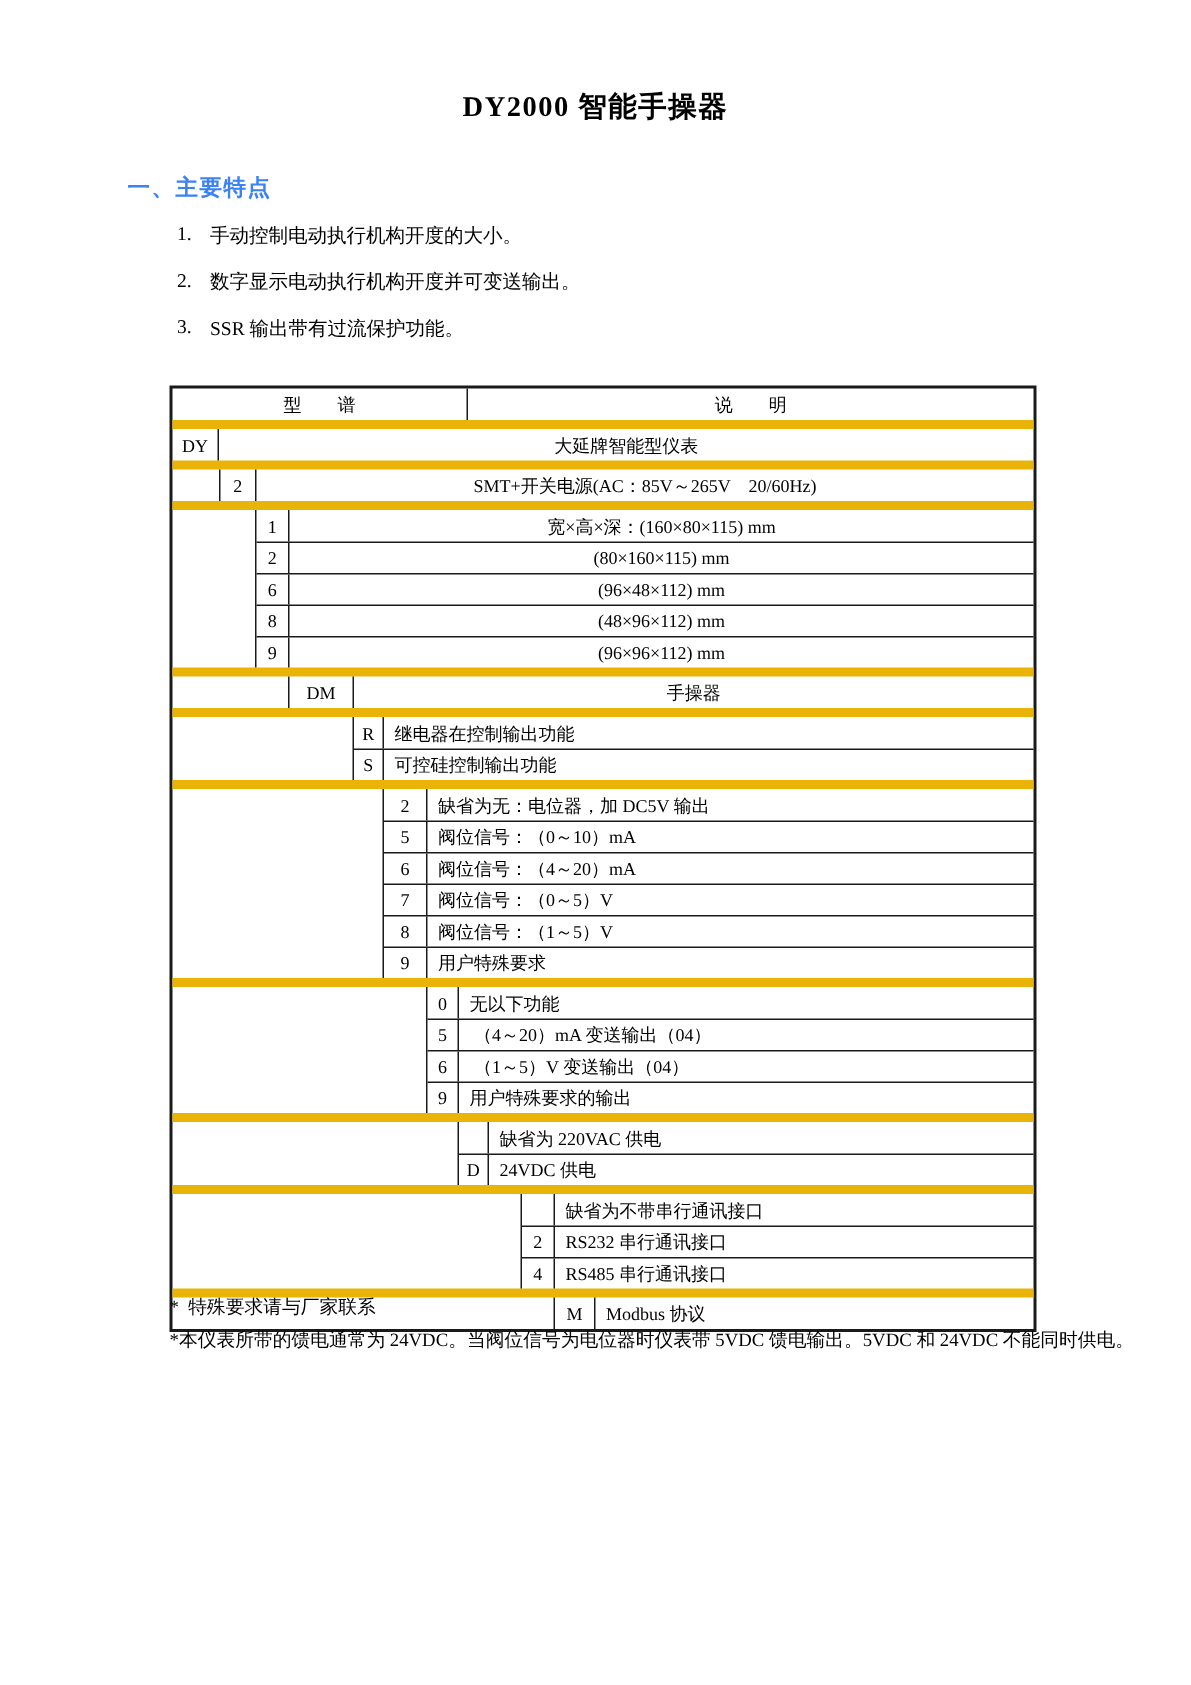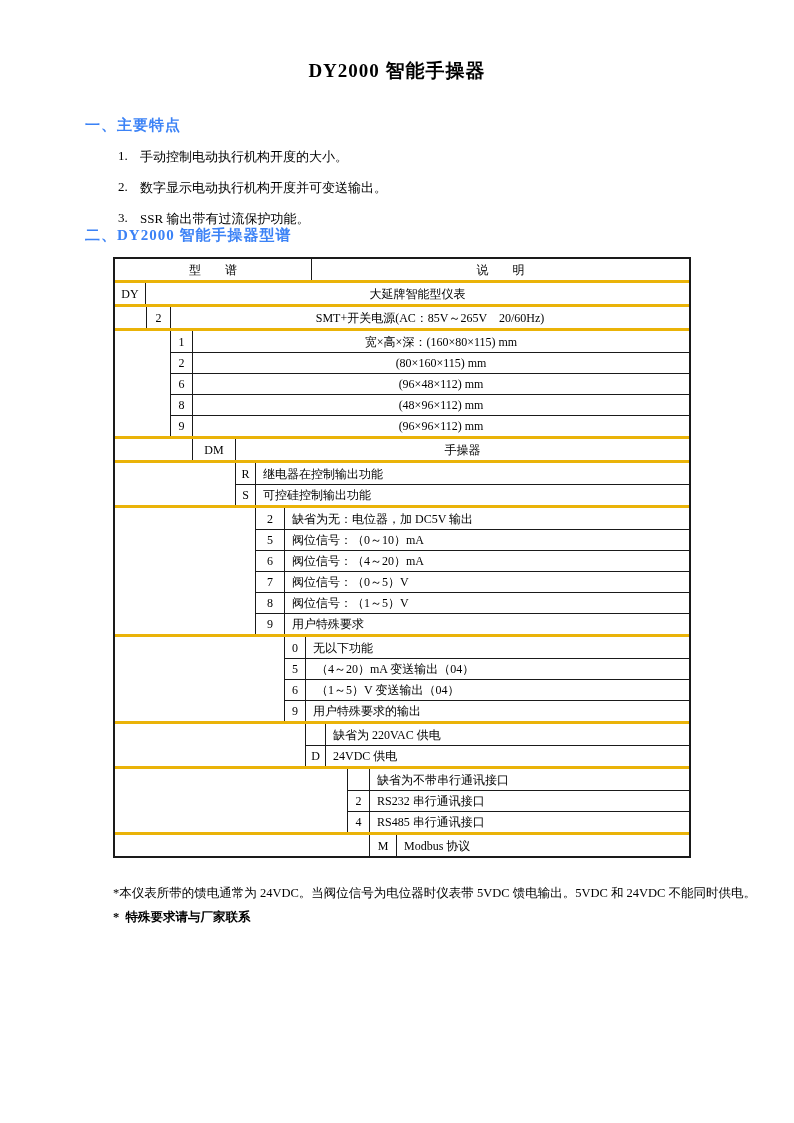--- a/index.html
+++ b/index.html
@@ -24,39 +24,39 @@
   }
   .feat-item { display:flex; }
   .feat-num { width:22px; flex-shrink:0; }
   .feat-text { white-space:pre; }
 
   
   .ptable {
     position:absolute; left:113px; top:257px; width:574px;
     border:2px solid #1a1a1a; font-size:12px; line-height:1; background:#fff;
   }
-  .tgroup { display:flex; border-top:3px solid #eab308; }
+  .tgroup { display:flex; border-top:6px solid #eab308; }
   .tgroup:first-child { border-top:none; }
   .tblank { flex-shrink:0; border-right:1px solid #1a1a1a; }
   .trows { flex:1 1 auto; display:flex; flex-direction:column; min-width:0; }
   .trow { display:flex; height:21px; box-sizing:border-box; border-top:1px solid #1a1a1a; }
   .trow:first-child { border-top:none; }
   .tcode {
     flex-shrink:0; border-right:1px solid #1a1a1a; box-sizing:border-box;
     display:flex; align-items:center; justify-content:center; white-space:pre;
   }
   .tdesc {
     flex:1 1 auto; min-width:0; box-sizing:border-box; overflow:hidden;
     display:flex; align-items:center; padding:0 7px; white-space:pre;
   }
   .tdesc.center { justify-content:center; }
 
   .footnote { position:absolute; left:113px; font-size:12.5px; white-space:pre; }
   #fn-1 { top:885px; }
-  #fn-2 { top:909px;font-weight:bold; }
+  #fn-2 { top:863px; }
 </style>
 </head>
 <body>
 
 <div class="page">
 
   <div class="doc-title">DY2000 智能手操器</div>
 
   <div class="sec-heading" id="h-features">一、主要特点</div>
 
@@ -68,21 +68,20 @@
     <div class="feat-item">
       <span class="feat-num">2.</span>
       <span class="feat-text">数字显示电动执行机构开度并可变送输出。</span>
     </div>
     <div class="feat-item">
       <span class="feat-num">3.</span>
       <span class="feat-text">SSR 输出带有过流保护功能。</span>
     </div>
   </div>
 
-  <div class="sec-heading" id="h-spectrum">二、DY2000 智能手操器型谱</div>
 
   <div class="ptable">
 
     <div class="tgroup">
       <div class="trows">
         <div class="trow">
           <div class="tcode" style="width:197px;">型　　谱</div>
           <div class="tdesc center">说　　明</div>
         </div>
       </div>

